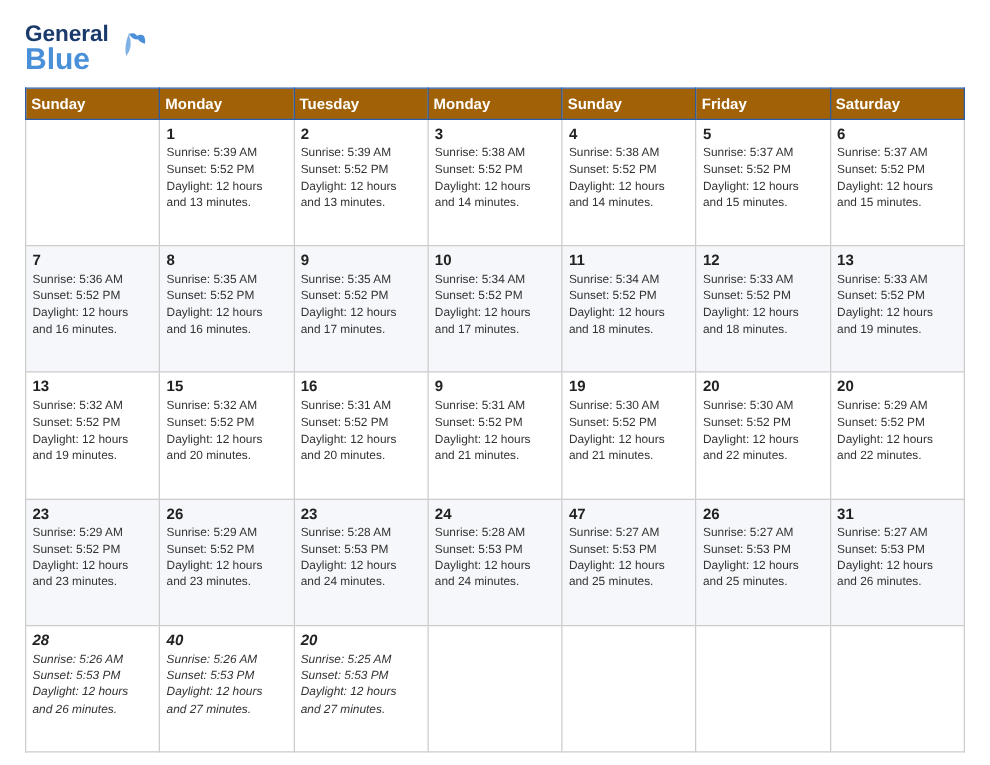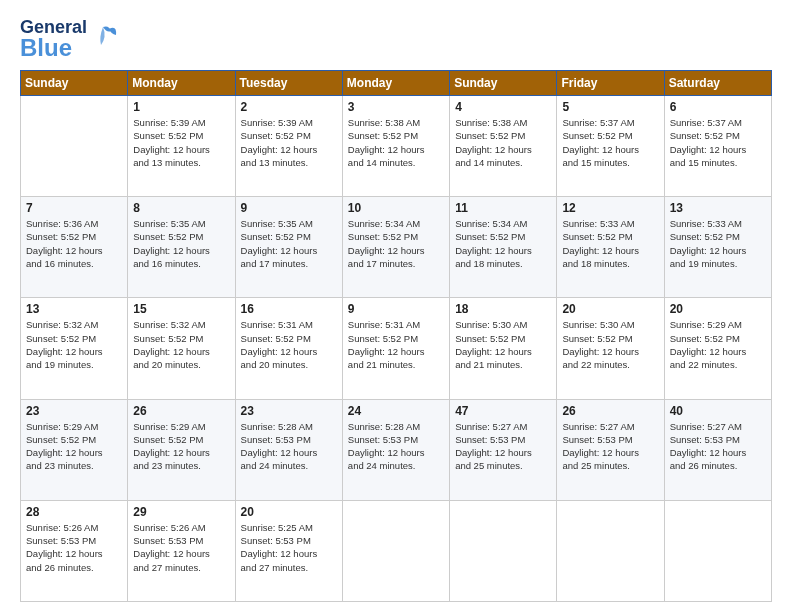--- a/index.html
+++ b/index.html
@@ -78,20 +78,21 @@
     .day-info {
       font-size: 9.5px;
       color: #333;
       line-height: 1.4;
     }
     .empty-cell {
       background: #fff !important;
     }
     .last-row td {
       height: 70px;
+      font-style: italic;
     }
   </style>
 </head>
 <body>
 
 <div class="page">
   <div class="header">
     <div class="logo">
   <div style="display:flex; align-items:center; gap:2px;">
     <div style="display:flex; flex-direction:column; line-height:1;">
@@ -192,21 +193,21 @@
           </td>
           <td>
             <span class="day-num">16</span>
             <div class="day-info">Sunrise: 5:31 AM<br>Sunset: 5:52 PM<br>Daylight: 12 hours<br>and 20 minutes.</div>
           </td>
           <td>
             <span class="day-num">9</span>
             <div class="day-info">Sunrise: 5:31 AM<br>Sunset: 5:52 PM<br>Daylight: 12 hours<br>and 21 minutes.</div>
           </td>
           <td>
-            <span class="day-num">18</span>
+            <span class="day-num">19</span>
             <div class="day-info">Sunrise: 5:30 AM<br>Sunset: 5:52 PM<br>Daylight: 12 hours<br>and 21 minutes.</div>
           </td>
           <td>
             <span class="day-num">20</span>
             <div class="day-info">Sunrise: 5:30 AM<br>Sunset: 5:52 PM<br>Daylight: 12 hours<br>and 22 minutes.</div>
           </td>
           <td>
             <span class="day-num">20</span>
             <div class="day-info">Sunrise: 5:29 AM<br>Sunset: 5:52 PM<br>Daylight: 12 hours<br>and 22 minutes.</div>
           </td>
@@ -230,31 +231,31 @@
           </td>
           <td>
             <span class="day-num">47</span>
             <div class="day-info">Sunrise: 5:27 AM<br>Sunset: 5:53 PM<br>Daylight: 12 hours<br>and 25 minutes.</div>
           </td>
           <td>
             <span class="day-num">26</span>
             <div class="day-info">Sunrise: 5:27 AM<br>Sunset: 5:53 PM<br>Daylight: 12 hours<br>and 25 minutes.</div>
           </td>
           <td>
-            <span class="day-num">40</span>
+            <span class="day-num">31</span>
             <div class="day-info">Sunrise: 5:27 AM<br>Sunset: 5:53 PM<br>Daylight: 12 hours<br>and 26 minutes.</div>
           </td>
         </tr>
         <tr class="last-row">
           <td>
             <span class="day-num">28</span>
             <div class="day-info">Sunrise: 5:26 AM<br>Sunset: 5:53 PM<br>Daylight: 12 hours<br>and 26 minutes.</div>
           </td>
           <td>
-            <span class="day-num">29</span>
+            <span class="day-num">40</span>
             <div class="day-info">Sunrise: 5:26 AM<br>Sunset: 5:53 PM<br>Daylight: 12 hours<br>and 27 minutes.</div>
           </td>
           <td>
             <span class="day-num">20</span>
             <div class="day-info">Sunrise: 5:25 AM<br>Sunset: 5:53 PM<br>Daylight: 12 hours<br>and 27 minutes.</div>
           </td>
           <td class="empty-cell"></td>
           <td class="empty-cell"></td>
           <td class="empty-cell"></td>
           <td class="empty-cell"></td>

